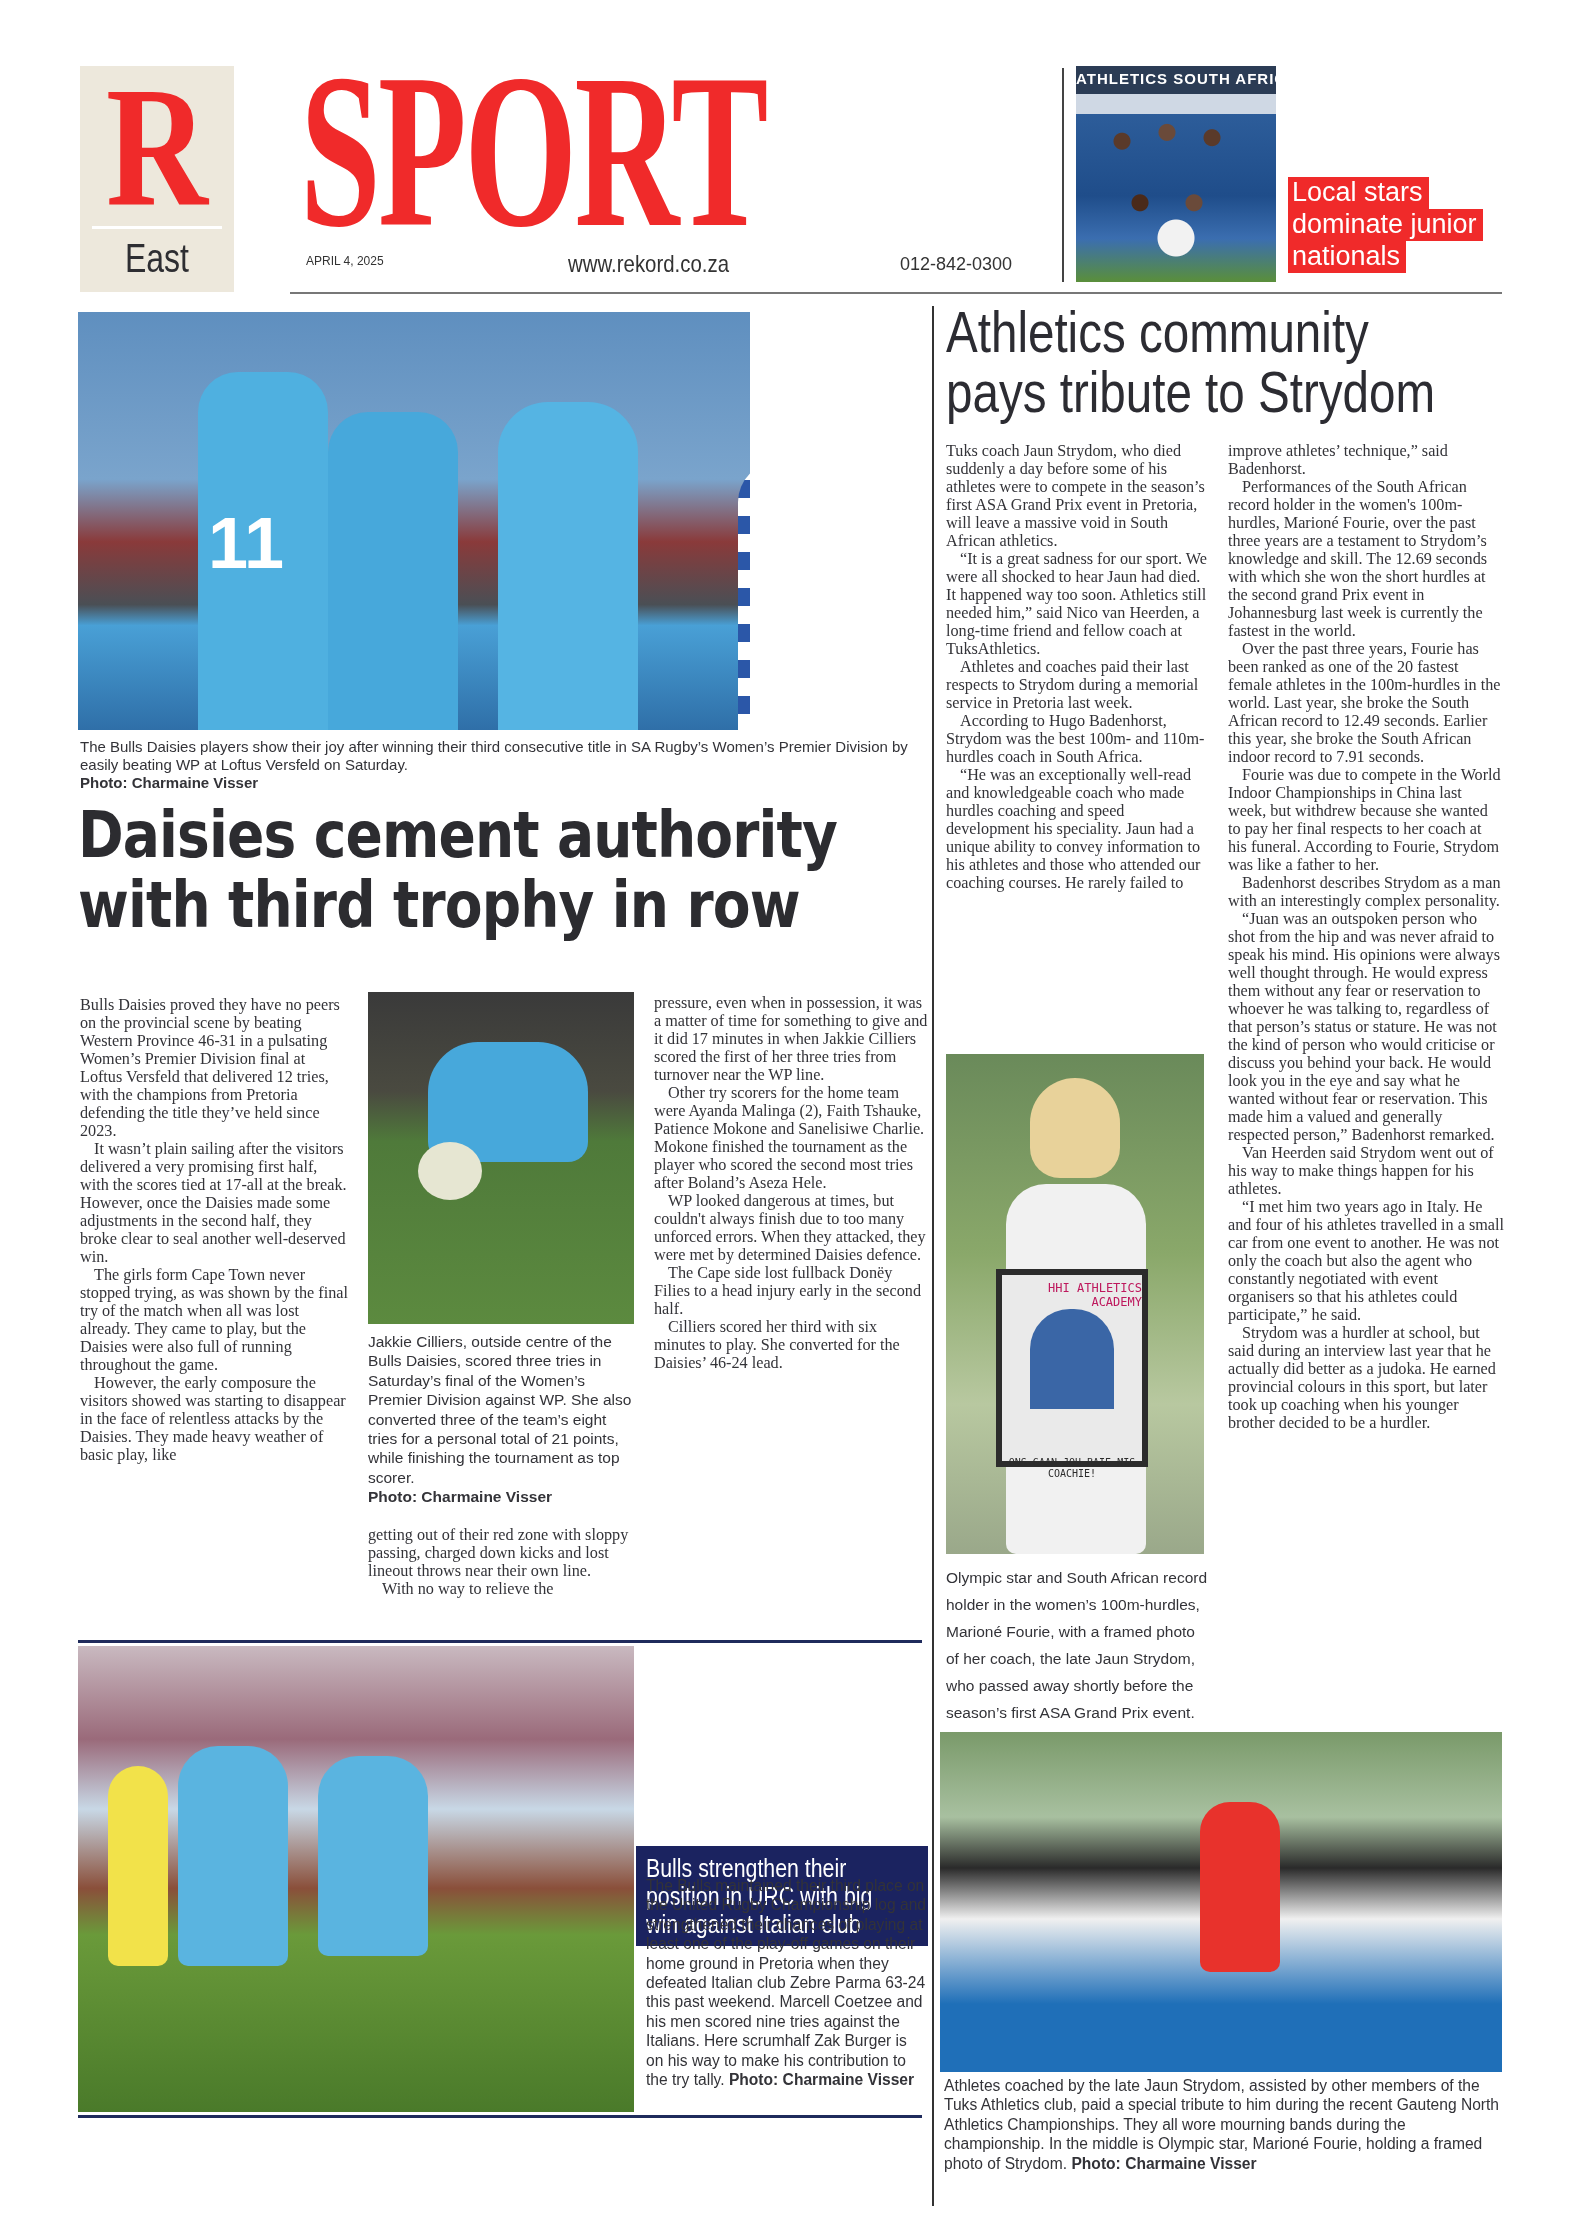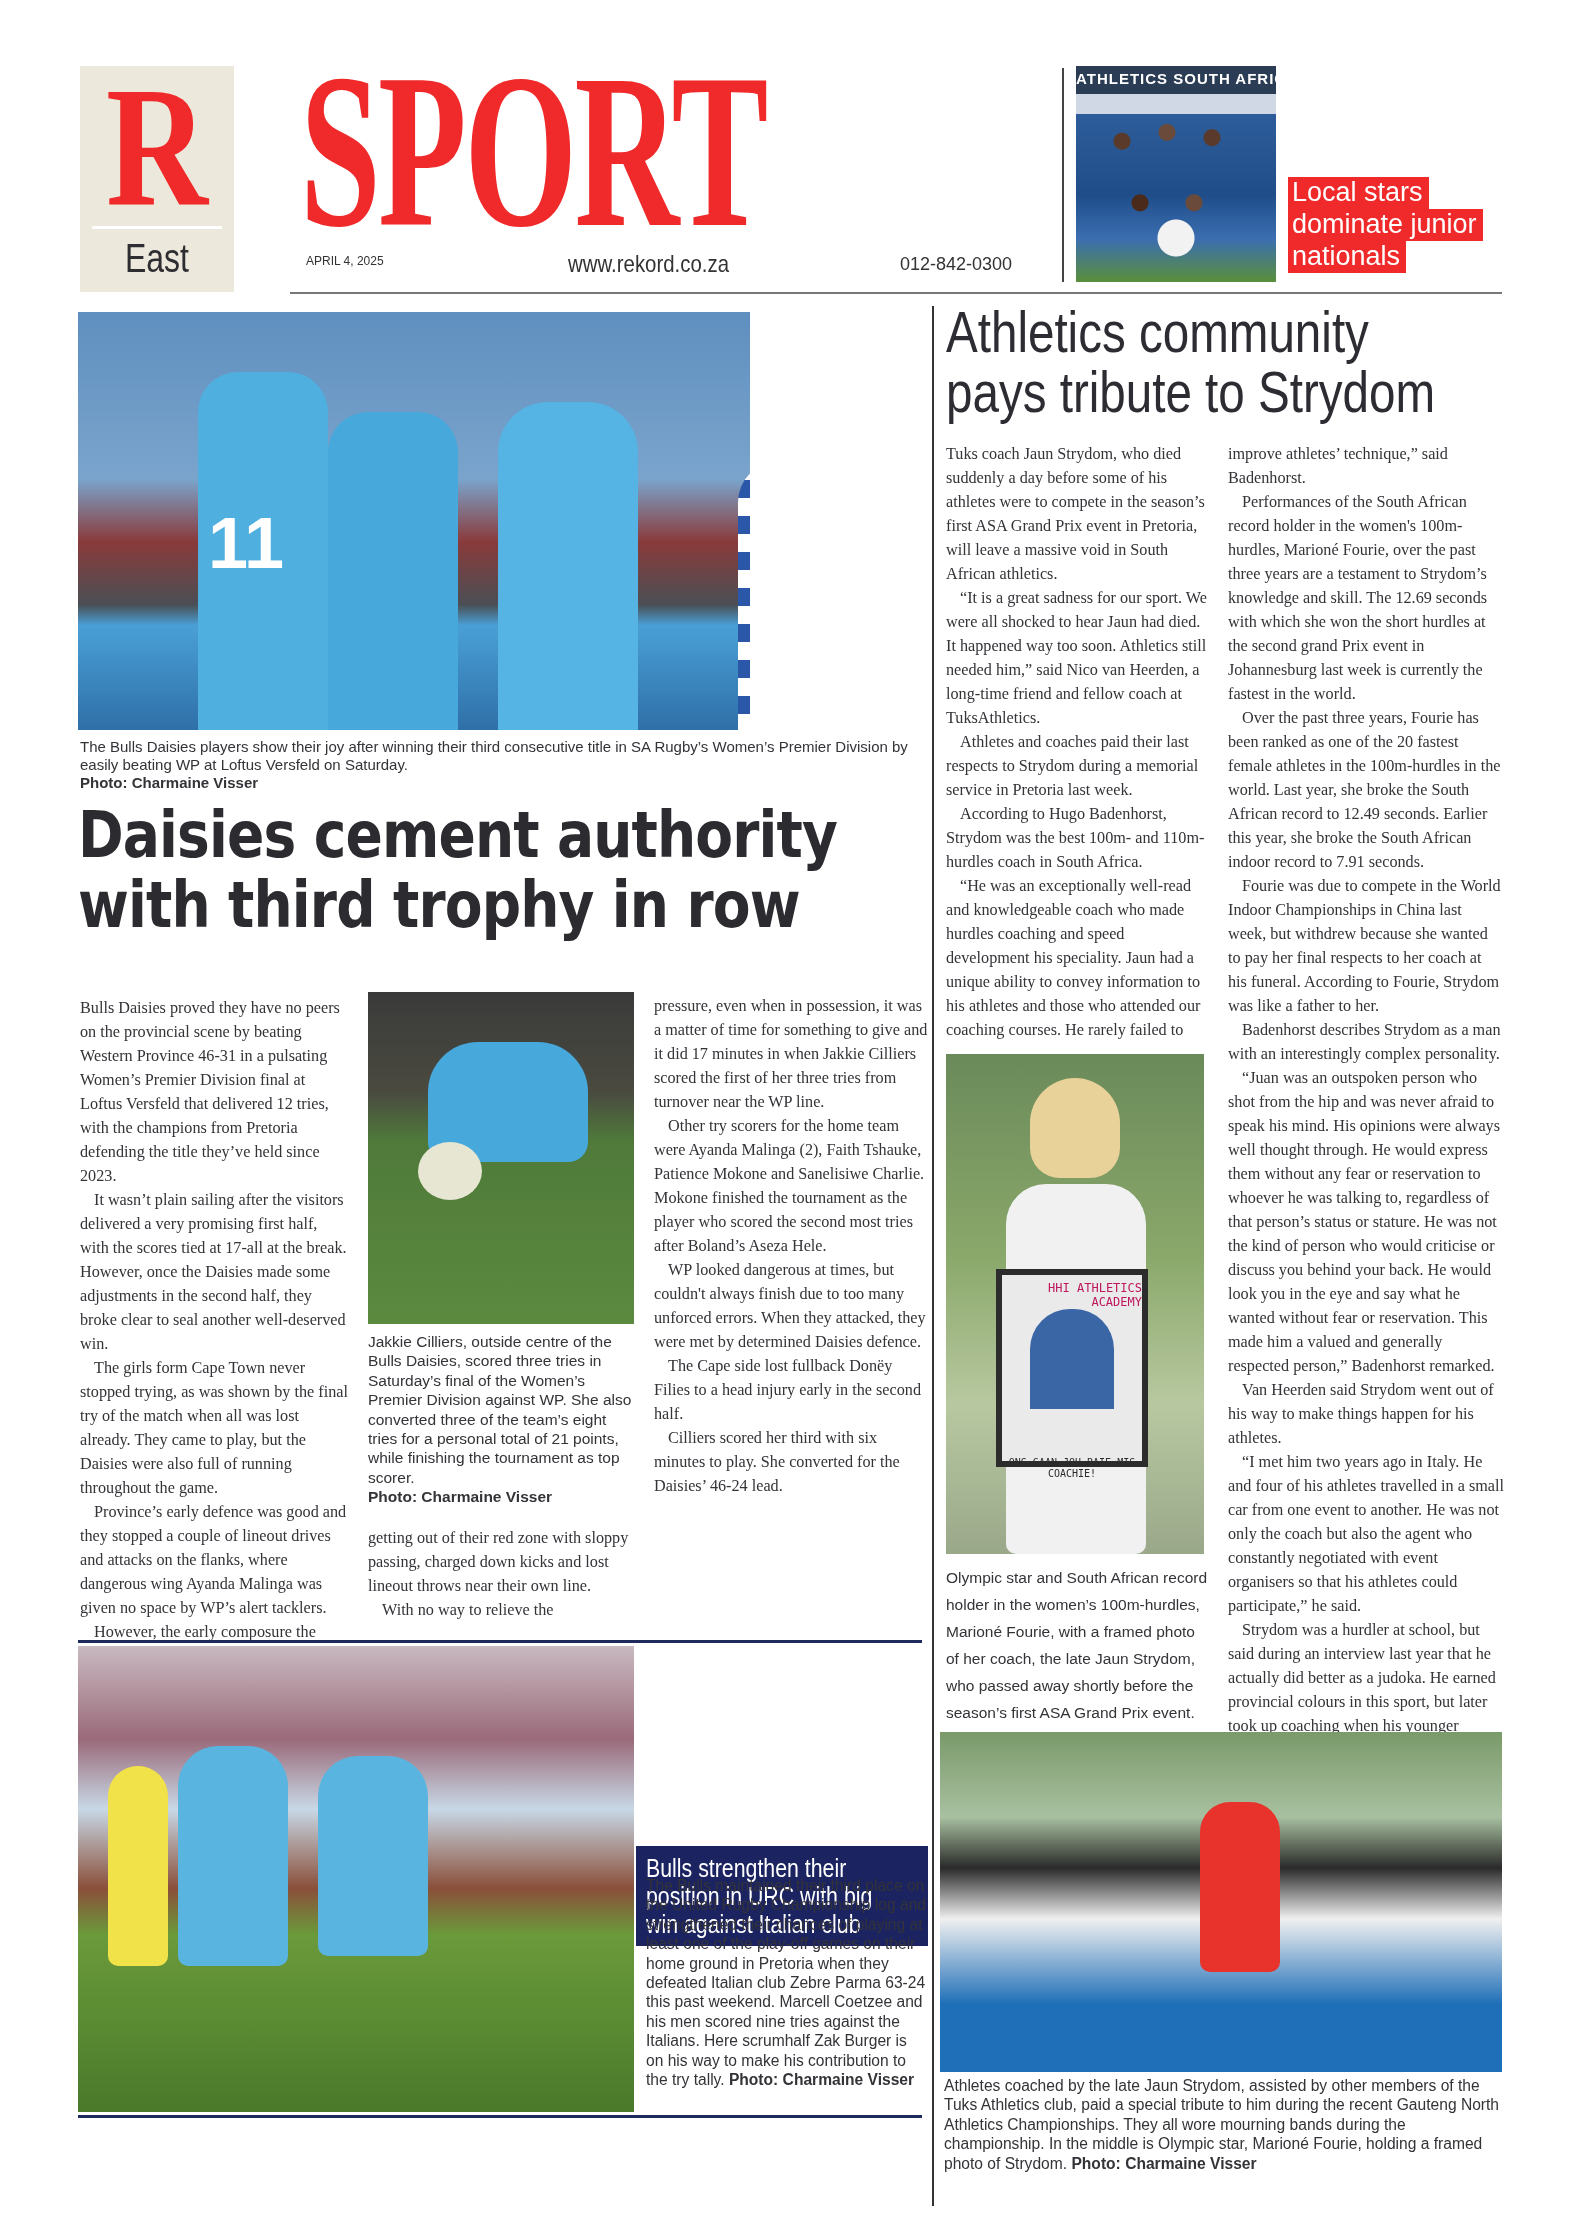--- a/index.html
+++ b/index.html
@@ -39,21 +39,21 @@
   .main-photo .p4 { left: 660px; top: 150px; width: 120px; height: 270px; background: repeating-linear-gradient(180deg, #ffffff 0 18px, #2b57a8 18px 36px); border-radius: 40px 40px 0 0; }
   .main-photo .num11 { left: 130px; top: 190px; font-family: "Liberation Sans", sans-serif; font-weight: bold; font-size: 72px; color: #ffffff; }
   .main-photo .num2 { left: 690px; top: 300px; font-family: "Liberation Sans", sans-serif; font-weight: bold; font-size: 72px; color: #1b1b1b; }
 
   .caption { font-family: "Liberation Sans", sans-serif; color: #333338; }
   .main-caption { left: 80px; top: 738px; width: 850px; font-size: 15px; line-height: 18px; }
   .credit { font-weight: bold; }
 
   .daisies-head { left: 78px; top: 800px; width: 860px; font-family: "DejaVu Sans", sans-serif; font-weight: bold; font-size: 64px; line-height: 70px; color: #2c2c30; letter-spacing: -1px; transform: scaleX(0.86); transform-origin: left top; white-space: nowrap; }
 
-  .body-text { font-family: "Liberation Serif", serif; font-size: 16.2px; line-height: 24px; color: #333338; }
+  .body-text { font-family: "Liberation Serif", serif; font-size: 16.2px; line-height: 18px; color: #333338; }
   .body-text p { text-indent: 14px; }
   .body-text p.first { text-indent: 0; }
 
   .col1 { left: 80px; top: 996px; width: 268px; }
   .jakkie-photo { left: 368px; top: 992px; width: 266px; height: 332px; background: linear-gradient(180deg, #3a3a3a 0%, #4a4a40 30%, #4f7a3a 45%, #5c8a3f 100%); }
   .jakkie-photo .shirt { left: 60px; top: 50px; width: 160px; height: 120px; background: #47a8db; border-radius: 50px 50px 20px 20px; }
   .jakkie-photo .ball { left: 50px; top: 150px; width: 64px; height: 58px; background: #e6e6d2; border-radius: 50%; }
   .jakkie-caption { left: 368px; top: 1332px; width: 270px; font-size: 15.5px; line-height: 19.4px; }
   .col2b { left: 368px; top: 1526px; width: 268px; }
   .col3 { left: 654px; top: 994px; width: 276px; }
@@ -130,21 +130,20 @@
 </div>
 <div class="abs daisies-head">
   <div>Daisies cement authority</div>
   <div>with third trophy in row</div>
 </div>
 
 <div class="abs body-text col1">
   <p class="first">Bulls Daisies proved they have no peers on the provincial scene by beating Western Province 46-31 in a pulsating Women’s Premier Division final at Loftus Versfeld that delivered 12 tries, with the champions from Pretoria defending the title they’ve held since 2023.</p>
   <p>It wasn’t plain sailing after the visitors delivered a very promising first half, with the scores tied at 17-all at the break. However, once the Daisies made some adjustments in the second half, they broke clear to seal another well-deserved win.</p>
   <p>The girls form Cape Town never stopped trying, as was shown by the final try of the match when all was lost already. They came to play, but the Daisies were also full of running throughout the game.</p>
-  <p>Province’s early defence was good and they stopped a couple of lineout drives and attacks on the flanks, where dangerous wing Ayanda Malinga was given no space by WP’s alert tacklers.</p>
   <p>However, the early composure the visitors showed was starting to disappear in the face of relentless attacks by the Daisies. They made heavy weather of basic play, like</p>
 </div>
 
 <div class="abs photo jakkie-photo">
   <div class="abs shirt"></div>
   <div class="abs ball"></div>
 </div>
 <div class="abs caption jakkie-caption">
   <span>Jakkie Cilliers, outside centre of the Bulls Daisies, scored three tries in Saturday’s final of the Women’s Premier Division against WP. She also converted three of the team’s eight tries for a personal total of 21 points, while finishing the tournament as top scorer.</span><br>
   <span class="credit">Photo: Charmaine Visser</span>

